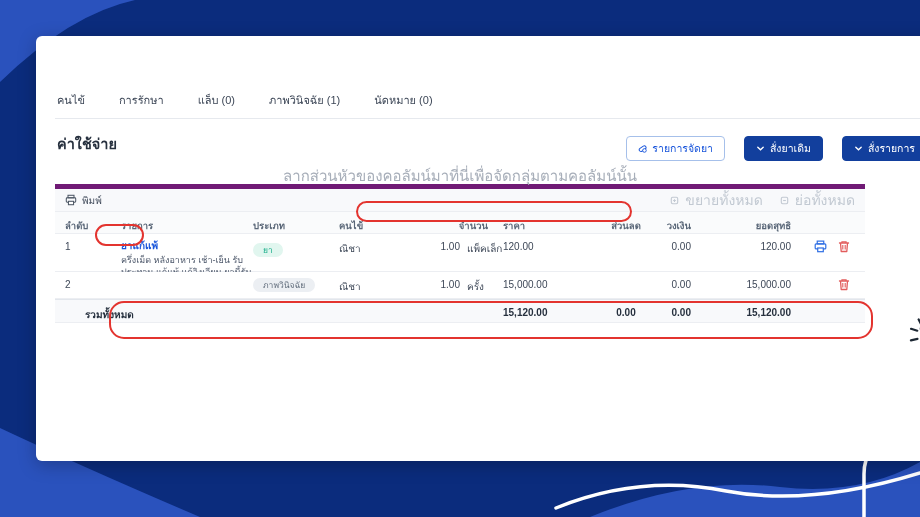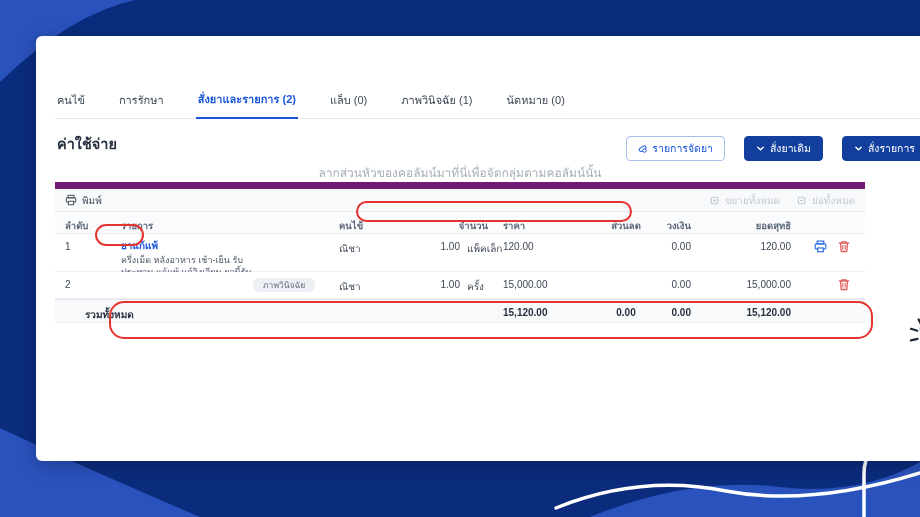--- a/index.html
+++ b/index.html
@@ -32,27 +32,27 @@
   .page-title { position:absolute; left:21px; top:96px; font-size:14.5px; font-weight:bold; color:#26303e; }
   .actions { position:absolute; right:21px; top:100px; display:flex; gap:19px;margin-left:40px; }
   .btn { height:25px; display:flex; align-items:center; gap:5px; border-radius:4px;
     font-size:10.5px; padding:0 11px; cursor:pointer; white-space:nowrap; }
   .btn-outline { border:1px solid #a6c0ea; color:#1a56db; background:#fff; }
   .btn-fill { background:#123f9d; color:#fff; border:1px solid #123f9d; }
   .chev { width:9px; height:9px; }
 
   
   .grid { position:absolute; left:19px; top:131px; width:810px; font-size:10px; color:#3d4757; }
-  .group-panel { height:22px; border-bottom:7px solid #701a75; display:flex; align-items:flex-end; justify-content:center;
-    color:#a7aeb9; font-size:12px; }
+  .group-panel { height:22px; border-bottom:5px solid #701a75; display:flex; align-items:center; justify-content:center;
+    color:#a7aeb9; font-size:15px; }
   .gtoolbar { height:23px; background:#f8f9fb; border-bottom:1px solid #eceef2;
     display:flex; align-items:center; padding:0 10px; }
   .print-btn { display:flex; align-items:center; gap:5px; color:#3d4757; font-size:10px; cursor:pointer; }
   .gtool-right { margin-left:auto; display:flex; gap:16px; }
-  .gtool-dis { display:flex; align-items:center; gap:5px; color:#c2c9d2; font-size:10px; }
+  .gtool-dis { display:flex; align-items:center; gap:5px; color:#c2c9d2; font-size:14px; }
 
   .g-row { position:relative; border-bottom:1px solid #eceef2; background:#fff; }
   .g-head { height:22px; background:#fafbfc; font-weight:bold; color:#5a6778; font-size:9.5px; }
   .g-r1 { height:38px; }
   .g-r2 { height:27px; }
   .g-sum { height:24px; background:#f8f9fb; border-top:1px solid #e2e6ec; font-weight:bold; color:#26303e; }
 
   .cell { position:absolute; top:0; padding-top:7px; white-space:nowrap; }
   .g-head .cell { padding-top:6px; }
   .c-no     { left:10px;  width:52px;  text-align:left; }
@@ -99,21 +99,20 @@
     <path d="M920 517 H590 Q690 476 780 487 Q860 496 920 462 Z" fill="#2a52bd"></path>
     <path d="M556 508 Q640 474 726 491 Q810 507 920 473" fill="none" stroke="#ffffff" stroke-width="3.5" stroke-linecap="round"></path>
     <path d="M864 517 V474 Q864 444 894 440 Q918 437 920 414" fill="none" stroke="#ffffff" stroke-width="3.5" stroke-linecap="round"></path>
   </svg>
 
   <div class="card">
 
     <div class="tabs">
       <div class="tab">คนไข้</div>
       <div class="tab">การรักษา</div>
-      <div class="tab active">สั่งยาและรายการ (2)</div>
       <div class="tab">แล็บ (0)</div>
       <div class="tab">ภาพวินิจฉัย (1)</div>
       <div class="tab">นัดหมาย (0)</div>
     </div>
 
     <div class="page-title">ค่าใช้จ่าย</div>
     <div class="actions">
       <div class="btn btn-outline">
         <svg class="chev" width="11" height="11" viewBox="0 0 12 12">
           <rect x="1" y="4" width="10" height="4.6" rx="2.3" fill="none" stroke="#1a56db" stroke-width="1.3" transform="rotate(-35 6 6)"></rect>
@@ -164,33 +163,37 @@
               <path d="M4.5 6 H7.5" stroke="#c2c9d2" stroke-width="1.2"></path>
             </svg>
             <span>ย่อทั้งหมด</span>
           </div>
         </div>
       </div>
 
       <div class="g-row g-head">
         <div class="cell c-no">ลำดับ</div>
         <div class="cell c-item">รายการ</div>
+        <div class="cell c-type">ประเภท</div>
         <div class="cell c-pat">คนไข้</div>
         <div class="cell c-qtyh">จำนวน</div>
         <div class="cell c-price">ราคา</div>
         <div class="cell c-disc">ส่วนลด</div>
         <div class="cell c-cred">วงเงิน</div>
         <div class="cell c-net">ยอดสุทธิ</div>
       </div>
 
       <div class="g-row g-r1">
         <div class="cell c-no">1</div>
         <div class="cell c-item">
           <div class="item-link">ยาแก้แพ้</div>
           <div class="item-desc">ครึ่งเม็ด หลังอาหาร เช้า-เย็น รับประทาน แก้แพ้ แก้วิงเวียน ยานี้รับประทานแล้วอาจทำให้ง่วง</div>
+        </div>
+        <div class="cell c-type">
+          <span class="badge badge-med">ยา</span>
         </div>
         <div class="cell c-pat">ณิชา</div>
         <div class="cell c-qty">1.00</div>
         <div class="cell c-unit">แพ็คเล็ก</div>
         <div class="cell c-price">120.00</div>
         <div class="cell c-disc"></div>
         <div class="cell c-cred">0.00</div>
         <div class="cell c-net">120.00</div>
         <div class="cell c-act">
           <span class="icon-btn">

